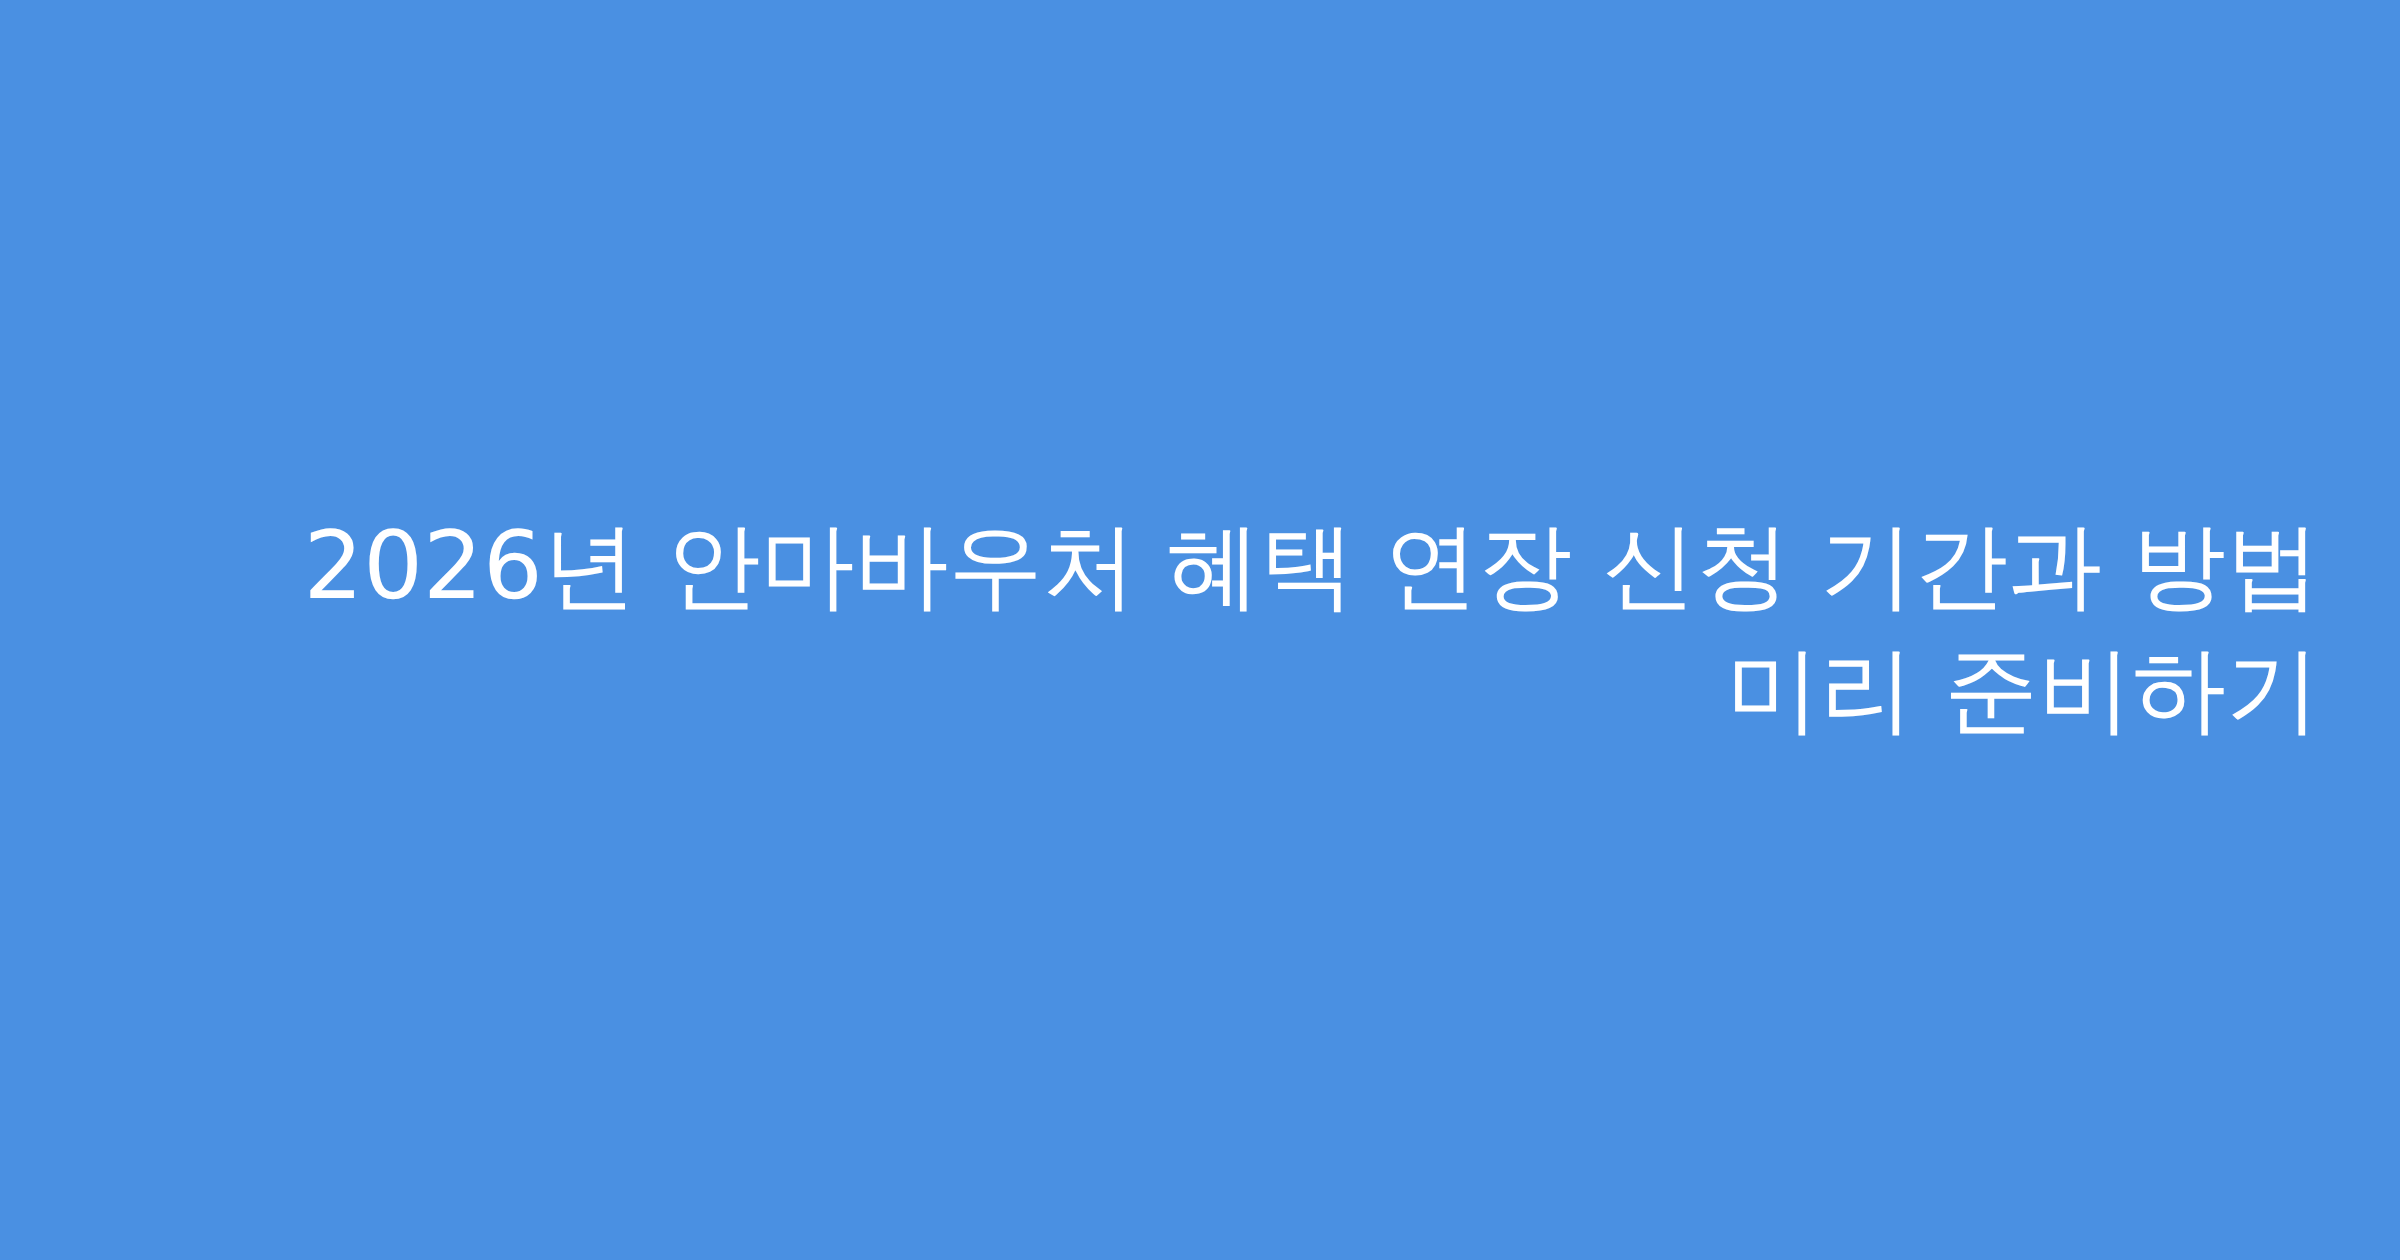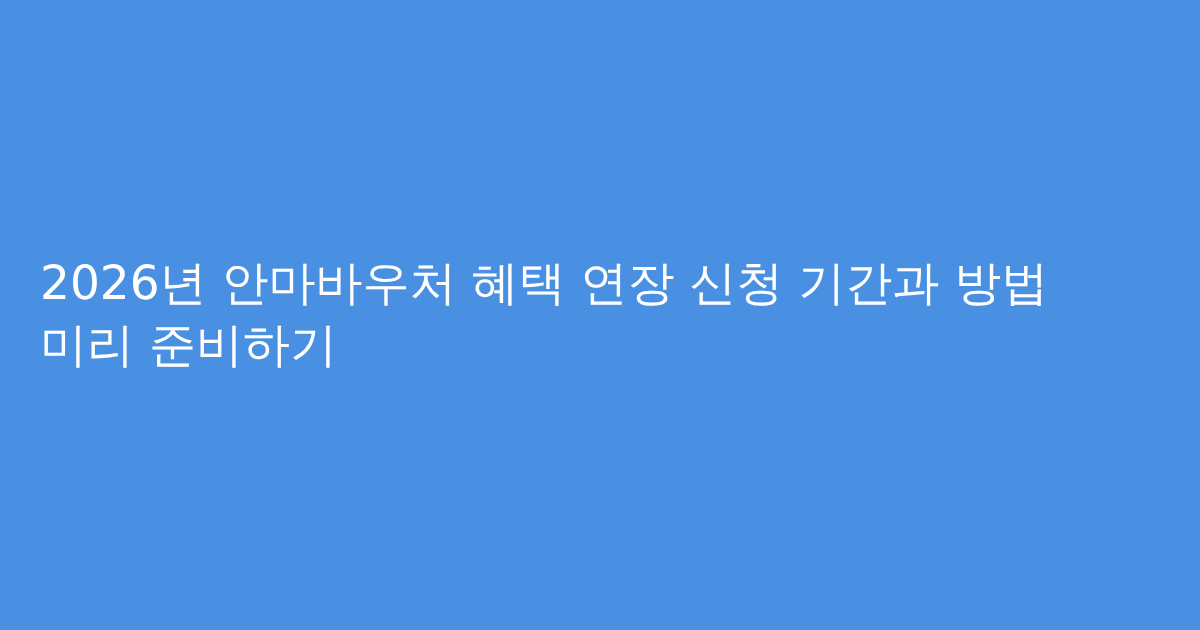--- a/index.html
+++ b/index.html
@@ -25,21 +25,21 @@
     align-items: center;
     justify-content: center;
     background-color: #4a90e2;
     overflow: hidden;
   }
 
   .title-block {
     box-sizing: border-box;
     width: 100%;
     padding: 0 40px;
-    text-align: left;
+    text-align: right;
   }
 
   .og-title {
     margin: 0;
     color: #ffffff;
     font-family: "DejaVu Sans", "Liberation Sans", sans-serif;
     font-size: 47px;
     font-weight: 400;
     line-height: 62px;
     letter-spacing: 0px;

